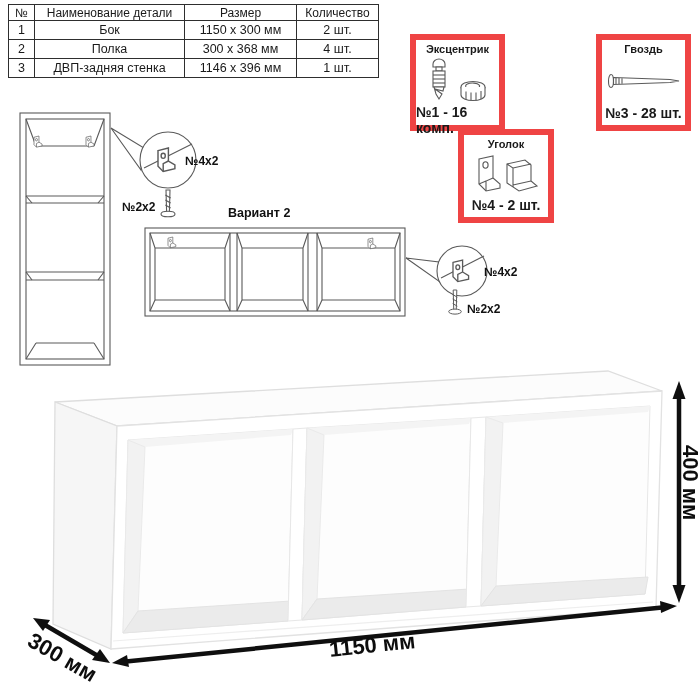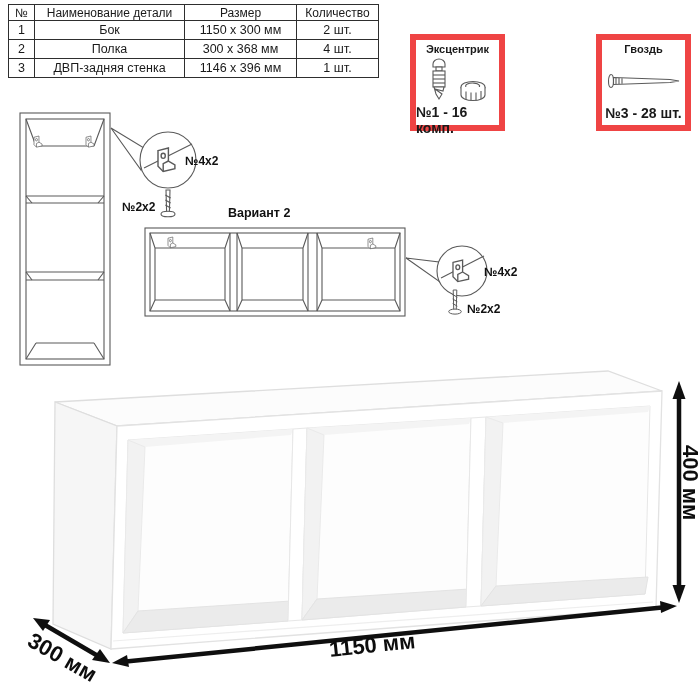--- a/index.html
+++ b/index.html
@@ -110,20 +110,33 @@
           <ellipse class="lnw" cx="7" cy="11" rx="2.5" ry="6.5"></ellipse>
           <path class="lnw" d="M9.5,7.5 L66,9.5 L75,11 L66,12.5 L9.5,14.5 Z"></path>
           <line class="ln" x1="12" y1="8" x2="12" y2="14"></line>
             <line class="ln" x1="15" y1="8" x2="15" y2="14"></line>
             <line class="ln" x1="18" y1="8.2" x2="18" y2="13.8"></line>
         </svg>
       </div>
       <div class="hw-label">№3 - 28 шт.</div>
     </div>
 
+    <div class="hw-cell c4">
+      <div class="hw-name">Уголок</div>
+      <div class="hw-ic">
+        <svg width="78" height="46" viewBox="0 0 78 46" style="position:static">
+          <path class="lnw" d="M12,8 L26,5 L26,27 L33,33 L33,37 L19,40 L12,33 Z"></path>
+          <ellipse class="lnw" cx="18.5" cy="14" rx="2.6" ry="3.2"></ellipse>
+          <path class="ln" d="M26,27 L19,30 L19,40 M12,33 L19,30"></path>
+          <path class="lnw" d="M40,13 L58,9 L64,14 L64,30 L70,35 L52,40 L40,32 Z"></path>
+          <path class="ln" d="M40,13 L46,17 L46,36 M46,17 L64,13 M64,30 L46,34"></path>
+        </svg>
+      </div>
+      <div class="hw-label">№4 - 2 шт.</div>
+    </div>
 
   </div>
 
   <div class="vt v1t">Вариант 1</div>
   <svg style="left:10px;top:98px" width="230" height="272" viewBox="0 0 230 272">
     <defs>
       <g id="bkt">
         <path class="lnw" d="M0,2 L8,0 L8,10 L13,13 L13,16 L4,18 L0,14 Z"></path>
         <ellipse class="lnw" cx="4" cy="6" rx="1.6" ry="2"></ellipse>
         <path class="ln" d="M8,10 L4,12 L4,18"></path>

